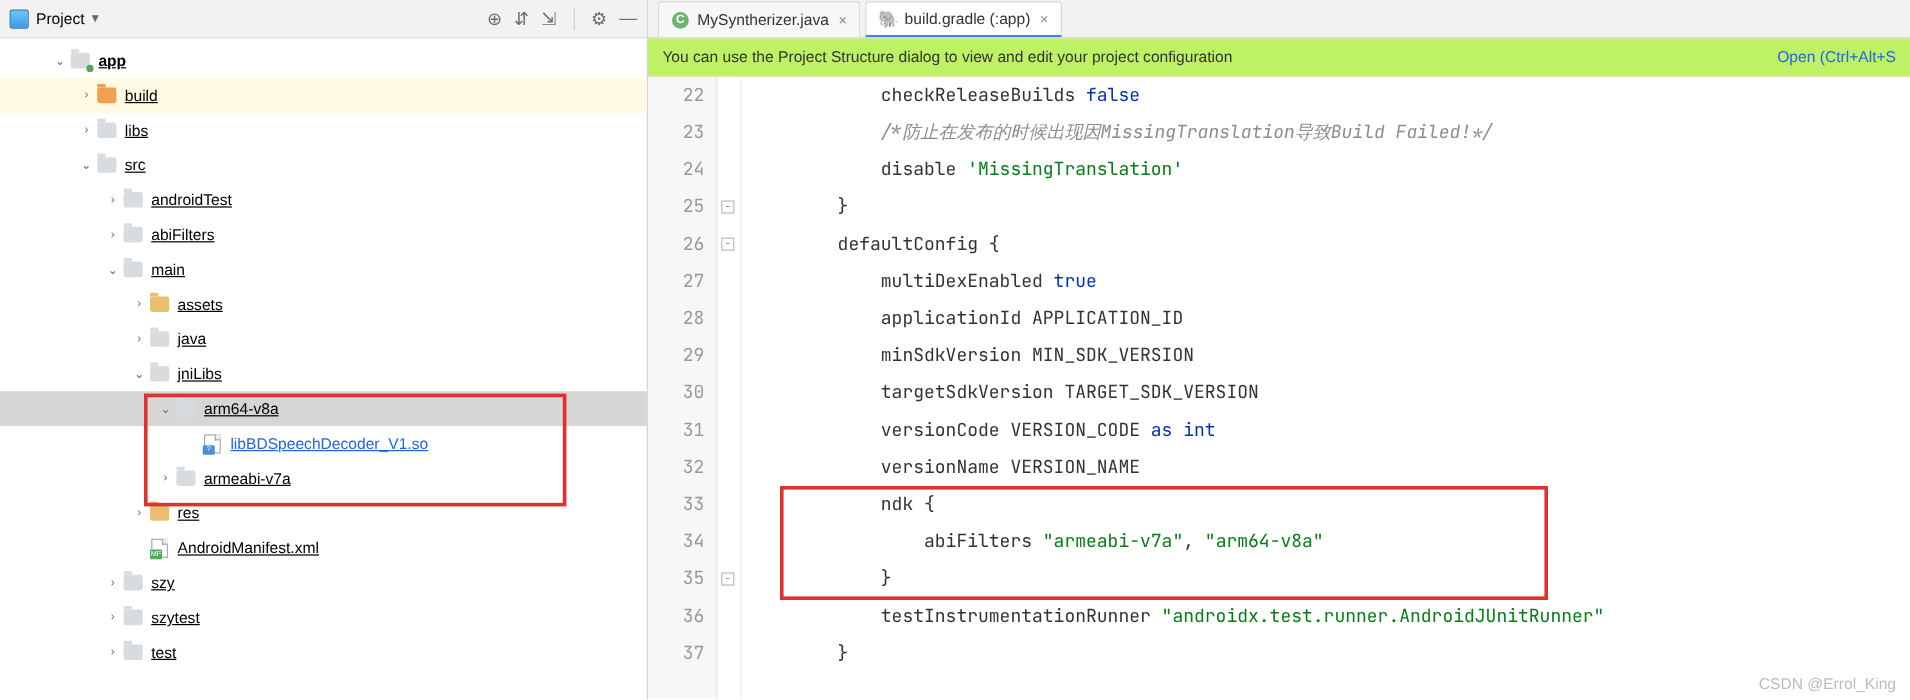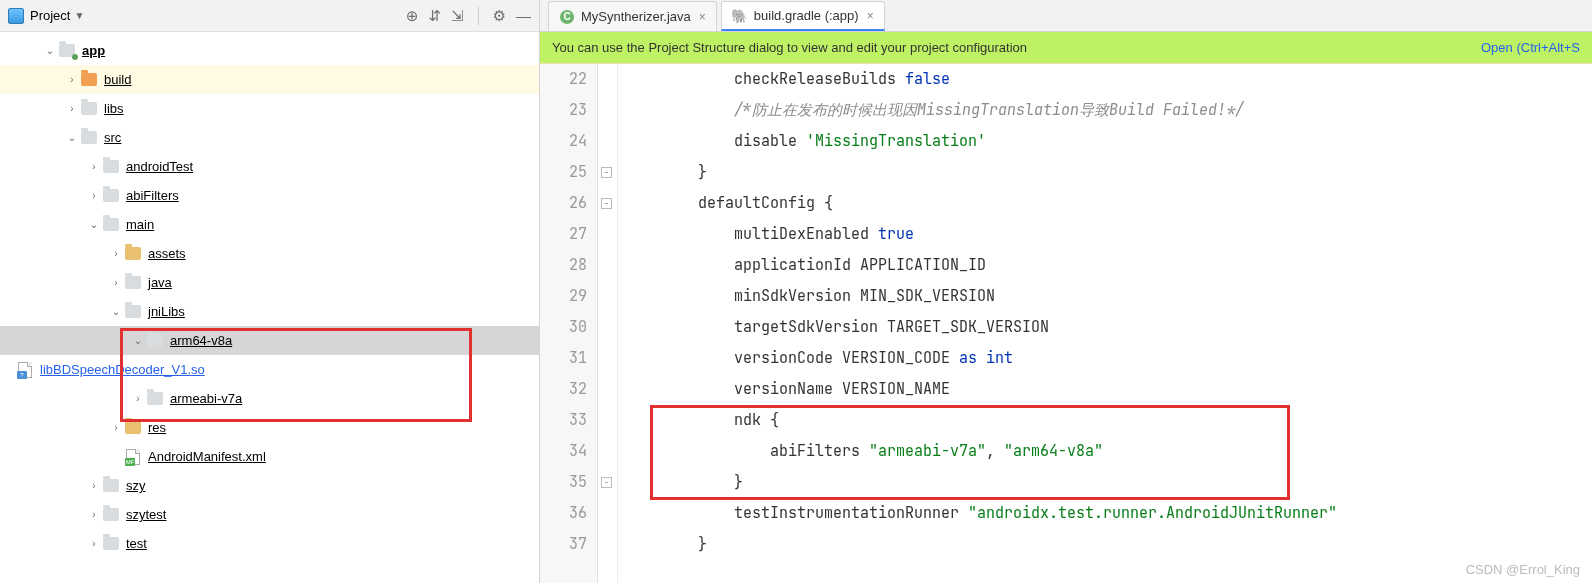--- a/index.html
+++ b/index.html
@@ -149,21 +149,21 @@
           </span>
           <span class="label">jniLibs</span>
         </div>
         <div class="tree-row selected" style="padding-left: 130px;">
           <span class="arrow">⌄</span>
           <span class="icon">
             <div class="folder-icon"></div>
           </span>
           <span class="label">arm64-v8a</span>
         </div>
-        <div class="tree-row" style="">
+        <div class="tree-row" style="padding-left: 152px;">
           <span class="arrow"></span>
           <span class="icon">
             <div class="file-icon">
               <div class="corner"></div>
               <div class="badge" style="background: rgb(74, 144, 217);">?</div>
             </div>
           </span>
           <span class="label" style="color: rgb(37, 99, 235);">libBDSpeechDecoder_V1.so</span>
         </div>
         <div class="tree-row" style="padding-left: 130px;">

